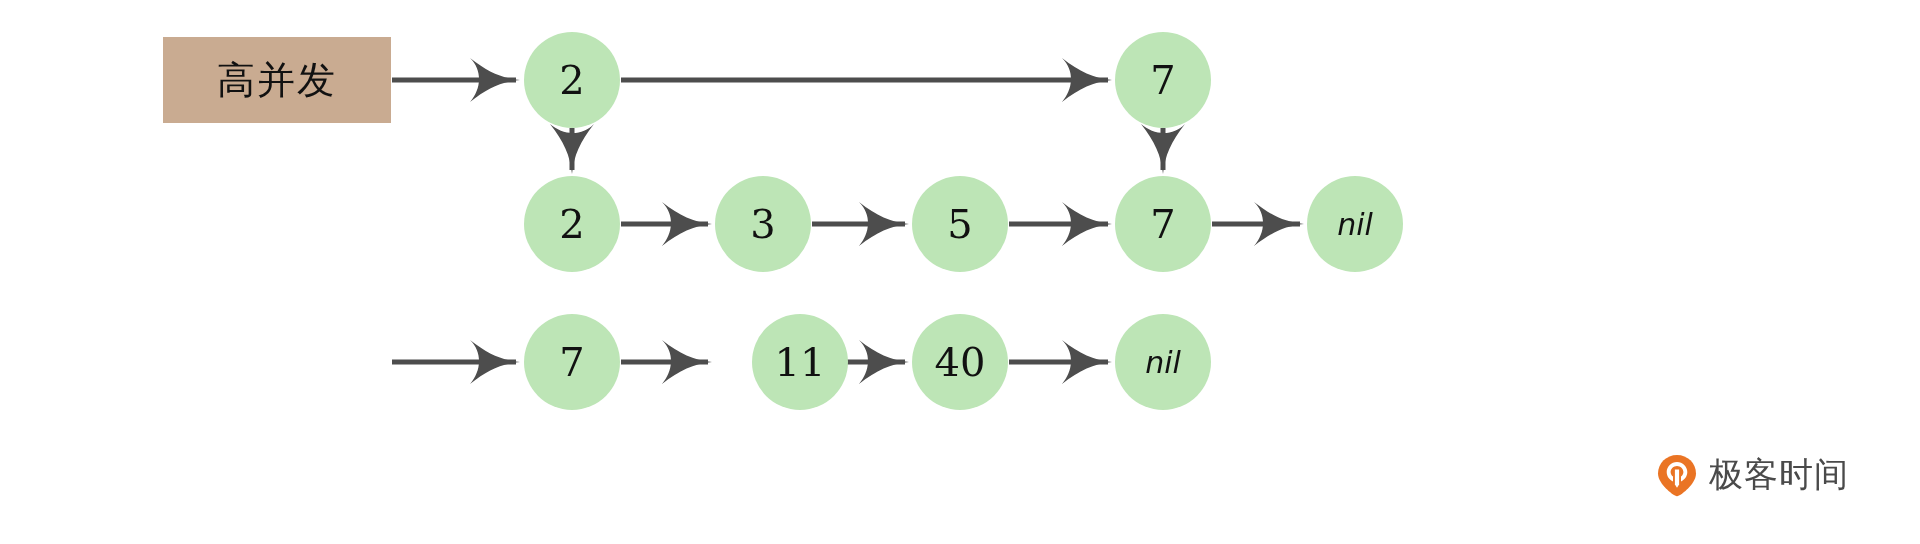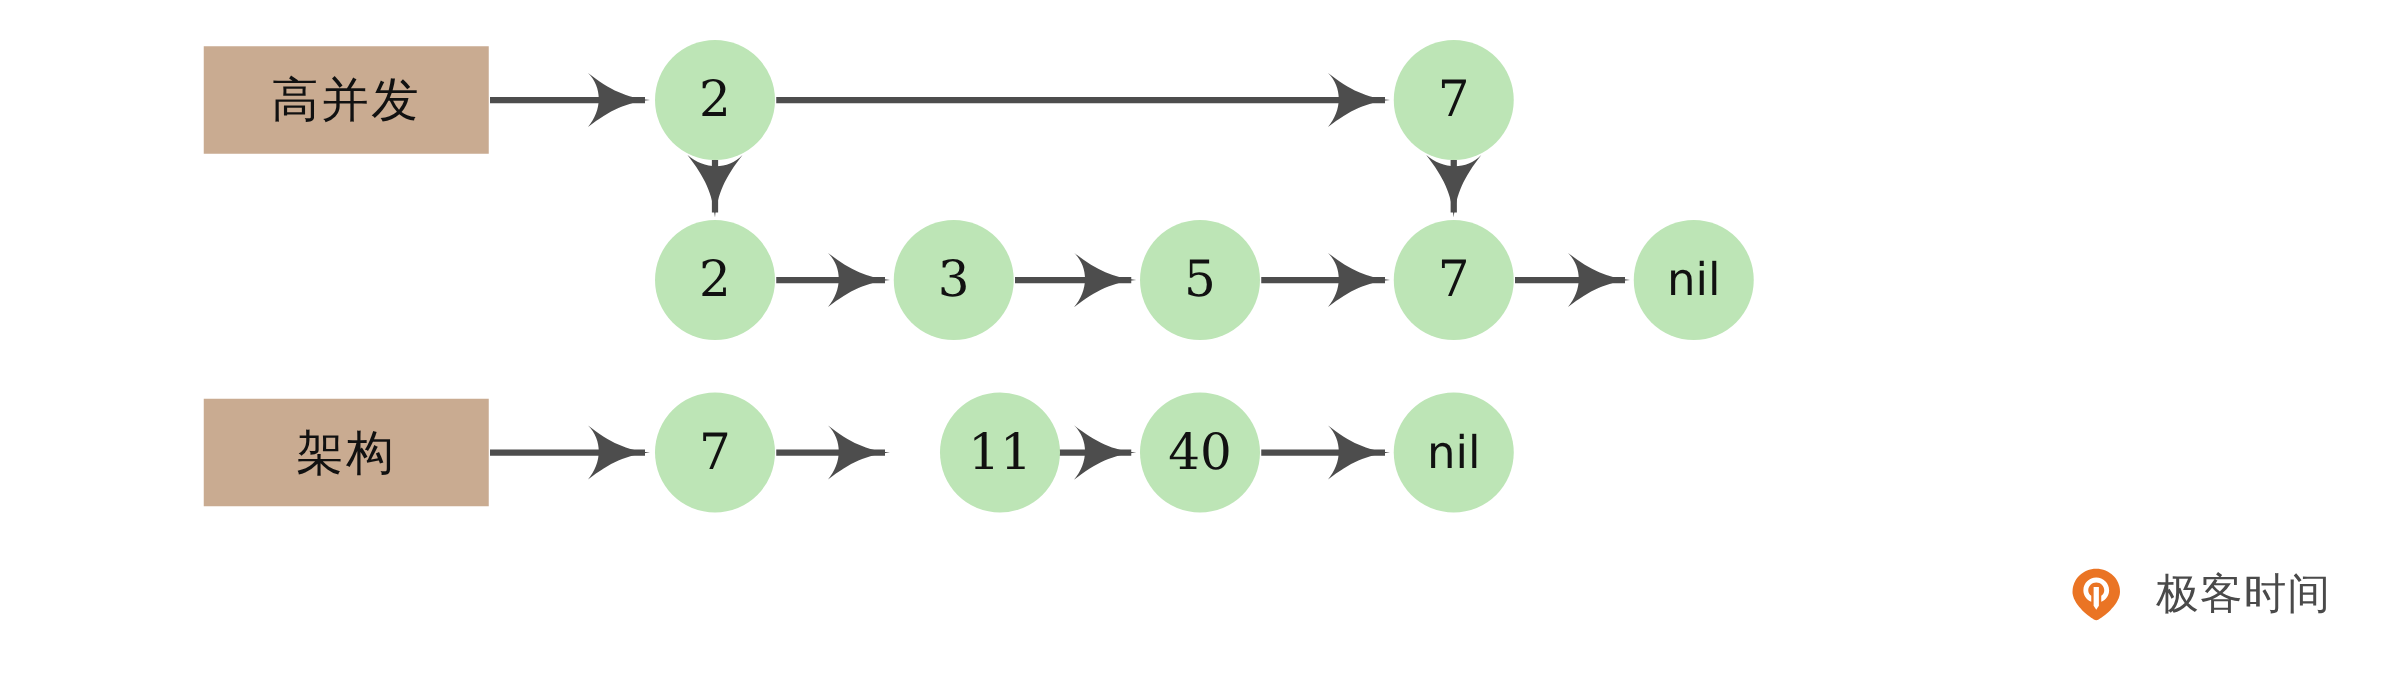--- a/index.html
+++ b/index.html
@@ -45,27 +45,28 @@
     border-radius: 50%;
     background: #bde5b6;
     color: #111111;
     font-size: 40px;
     font-family: "DejaVu Serif", "Liberation Serif", serif;
     box-sizing: border-box;
     user-select: none;
   }
   .node.word {
     font-family: "DejaVu Sans", "Liberation Sans", sans-serif;
-    font-size: 36px;
+    font-size: 30px;
+    font-style: italic;
   }
   .watermark {
     position: absolute;
     display: flex;
     align-items: center;
-    gap: 26px;
+    gap: 10px;
   }
   .wm-mark {
     width: 44px;
     height: 44px;
     flex: 0 0 auto;
   }
   .wm-text {
     font-family: "DejaVu Sans", "Liberation Sans", sans-serif;
     font-size: 34px;
     color: #4a4a4a;
@@ -126,23 +127,20 @@
     </g>
     <g>
       <line x1="1009" y1="362" x2="1108" y2="362" stroke="#4d4d4d" stroke-width="5" marker-end="url(#ah)"></line>
     </g>
   </svg>
 
   <div class="label-box" style="left:163px; top:37px; width:228px; height:86px;">
     <span>高并发</span>
   </div>
 
-  <div class="label-box" style="left:163px; top:319px; width:228px; height:86px;">
-    <span>架构</span>
-  </div>
 
   <div class="node" style="left:524px; top:32px; width:96px; height:96px;">
     <span>2</span>
   </div>
   <div class="node" style="left:1115px; top:32px; width:96px; height:96px;">
     <span>7</span>
   </div>
 
   <div class="node" style="left:524px; top:176px; width:96px; height:96px;">
     <span>2</span>

